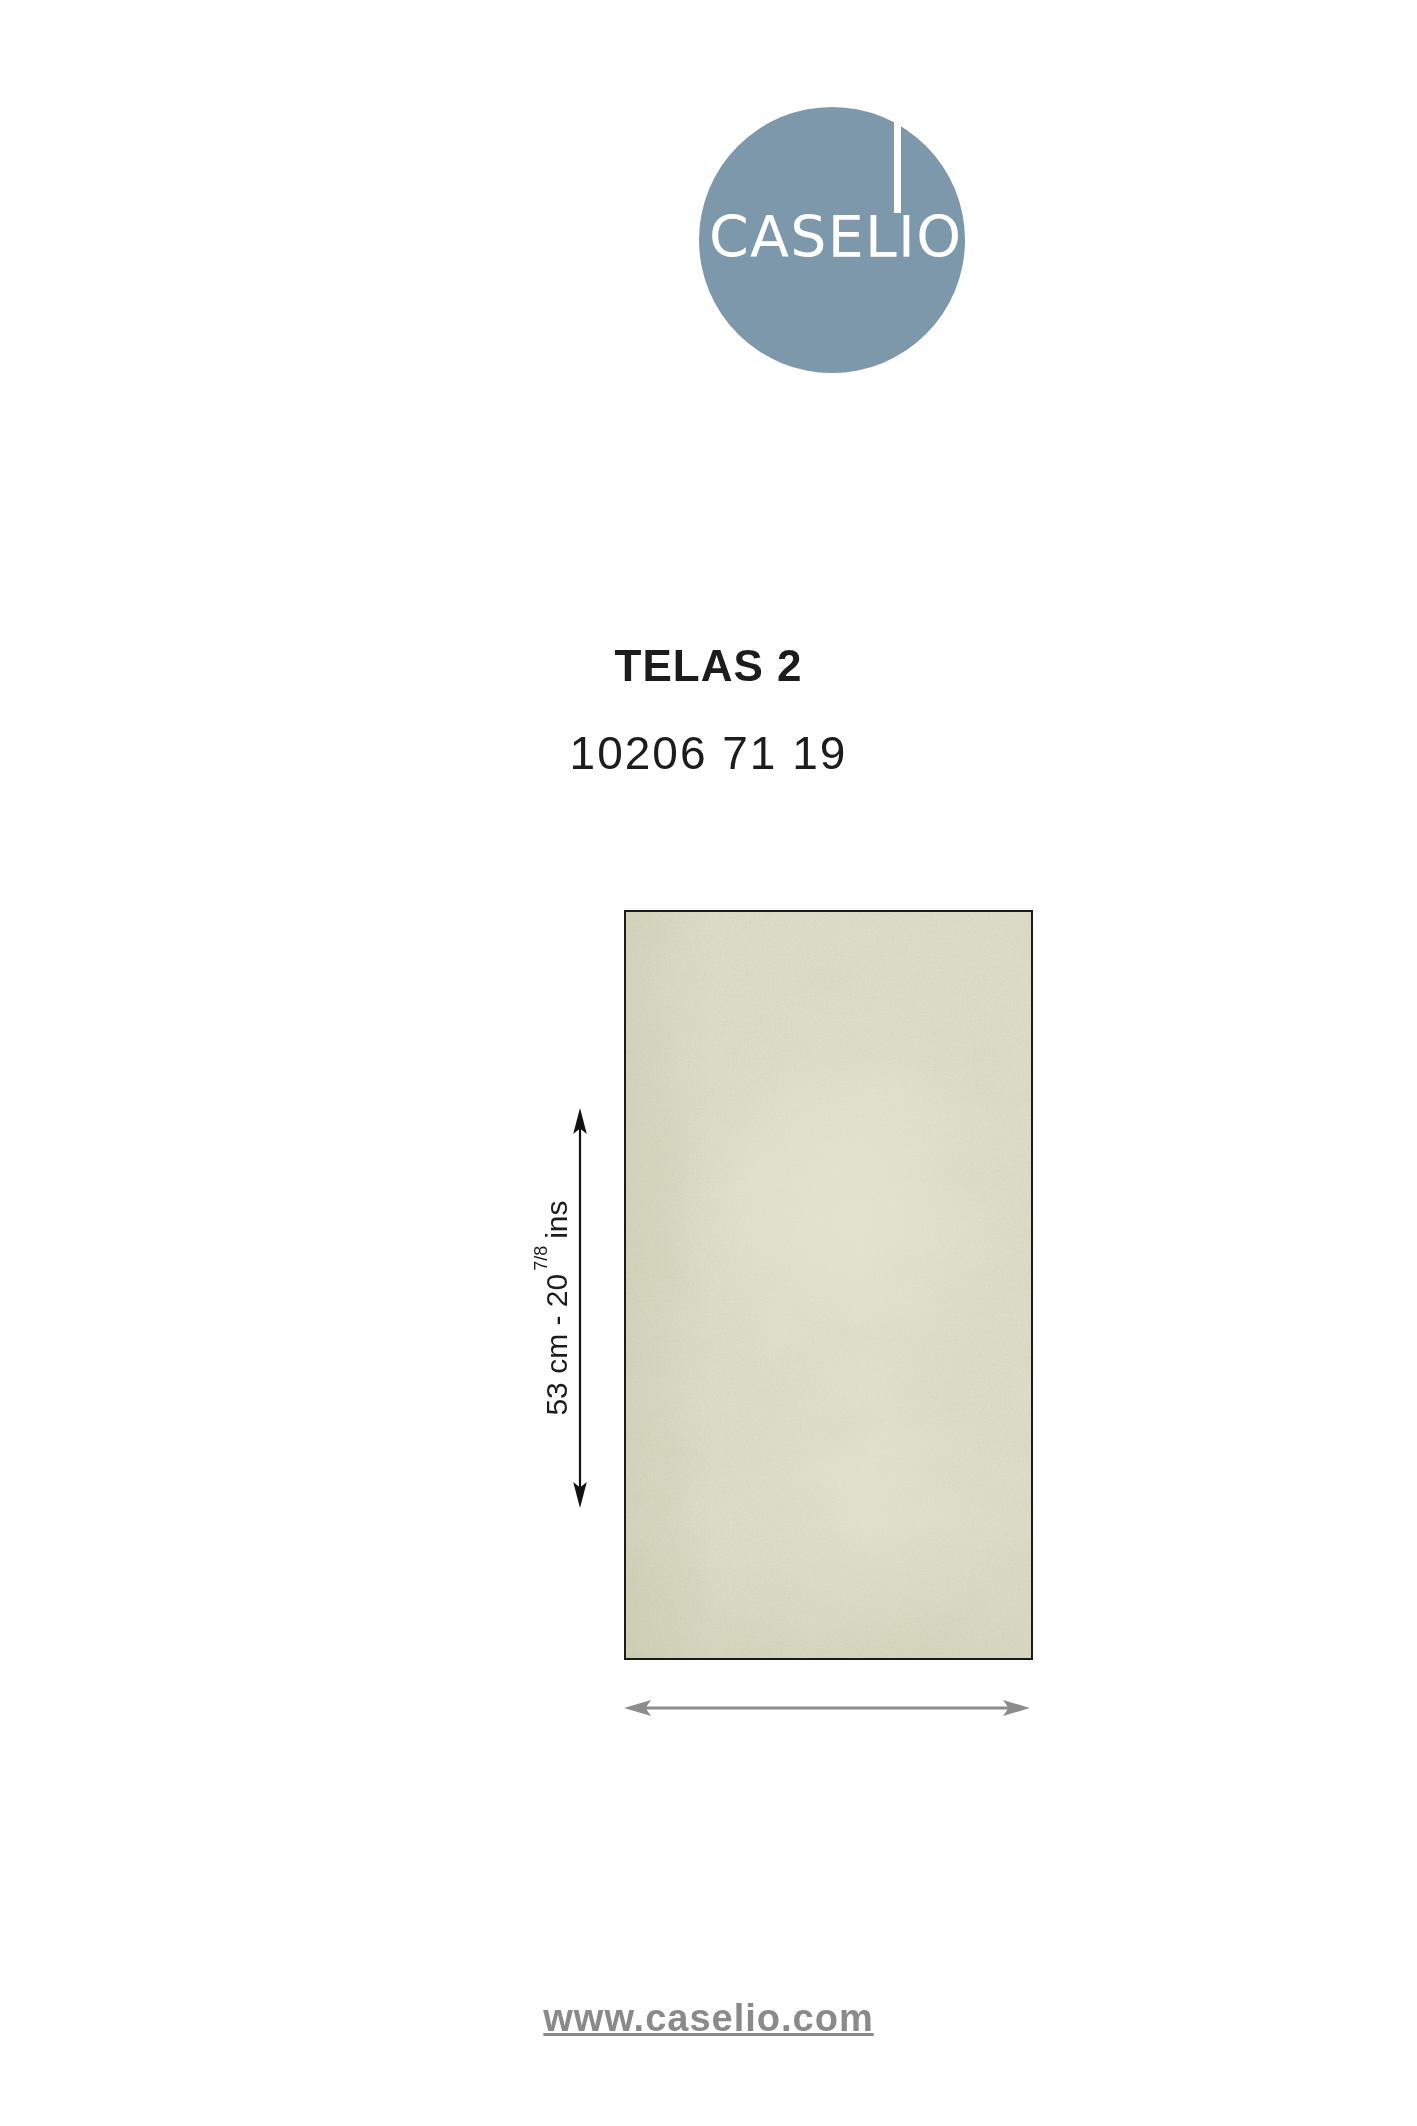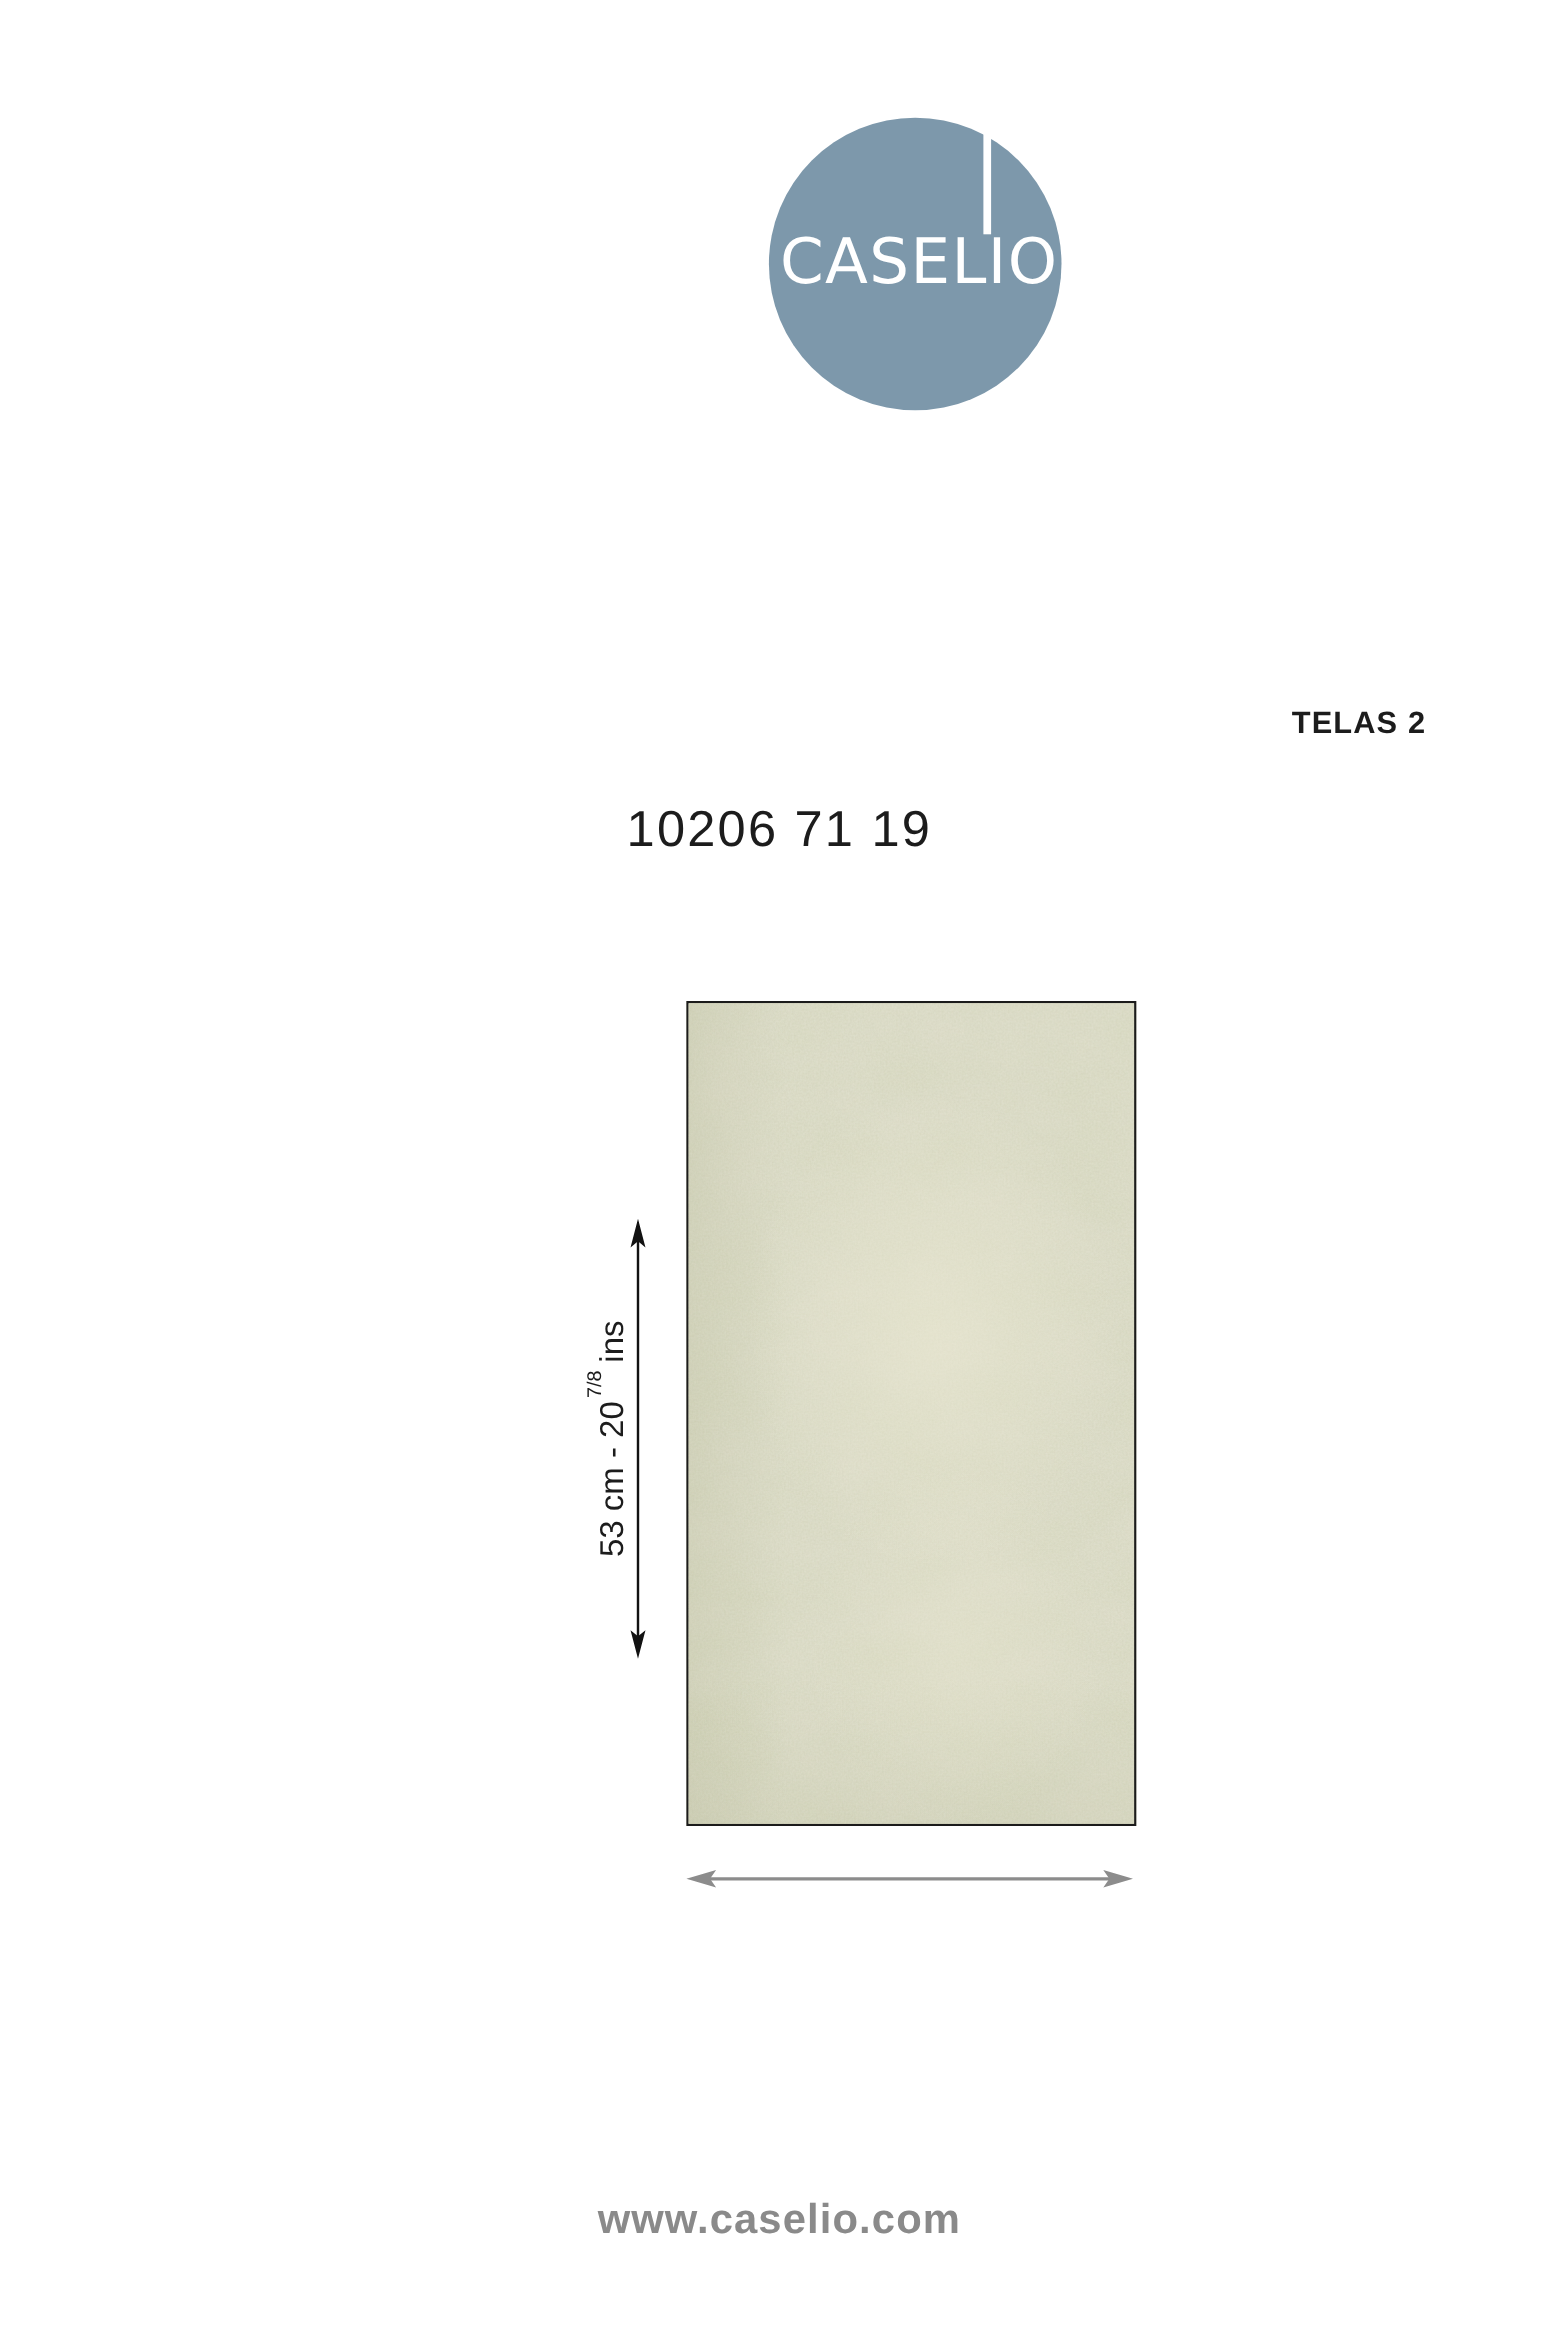--- a/index.html
+++ b/index.html
@@ -20,22 +20,22 @@
     font-family:"DejaVu Sans",sans-serif;
     font-weight:400;
     font-size:57px;
     fill:#ffffff;
     letter-spacing:0;
   }
 
   
   .title{
     left:0;top:641px;width:100%;
-    text-align:right;
-    font-size:28px;font-weight:700;
+    text-align:center;
+    font-size:44px;font-weight:700;
     letter-spacing:1px;
     color:var(--ink,#1c1c1c);
   }
   .ref{
     left:0;top:726px;width:100%;
     text-align:center;
     font-size:46px;font-weight:400;
     letter-spacing:2px;
     color:var(--ink,#1c1c1c);
   }
@@ -81,20 +81,21 @@
     letter-spacing:0;
   }
 
   
   .footer{
     left:0;top:1997px;width:100%;
     text-align:center;
     font-size:38px;font-weight:700;
     letter-spacing:1px;
     color:var(--footer-gray,#8a8a8a);
+    text-decoration:underline;
   }
 </style>
 </head>
 <body>
 
 <div class="page">
 
   <svg class="abs logo" viewBox="0 0 268 290" aria-hidden="true">
     <circle cx="134" cy="155" r="133" style="fill:var(--brand-circle,#7d98ab)"></circle>
     <rect x="196" y="0" width="7" height="128" fill="#ffffff"></rect>

